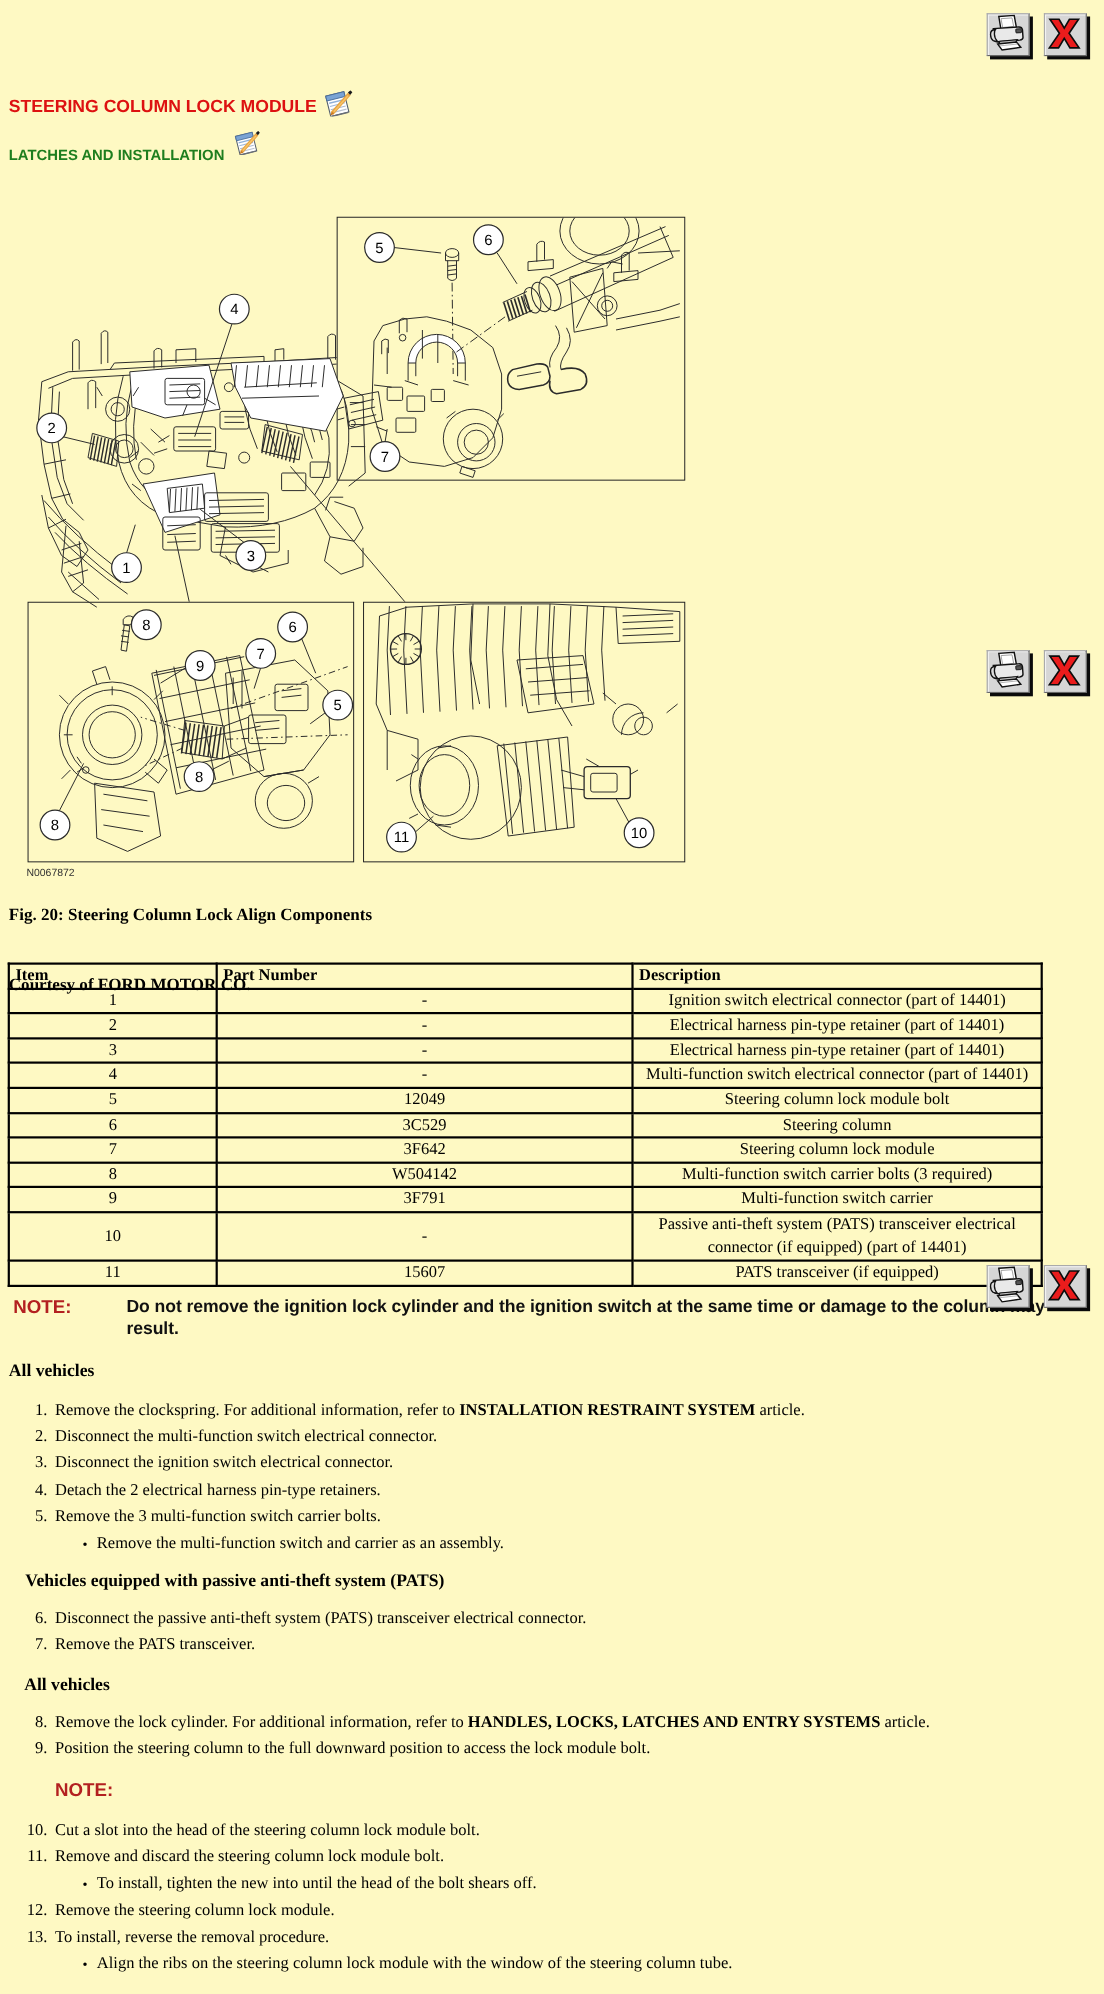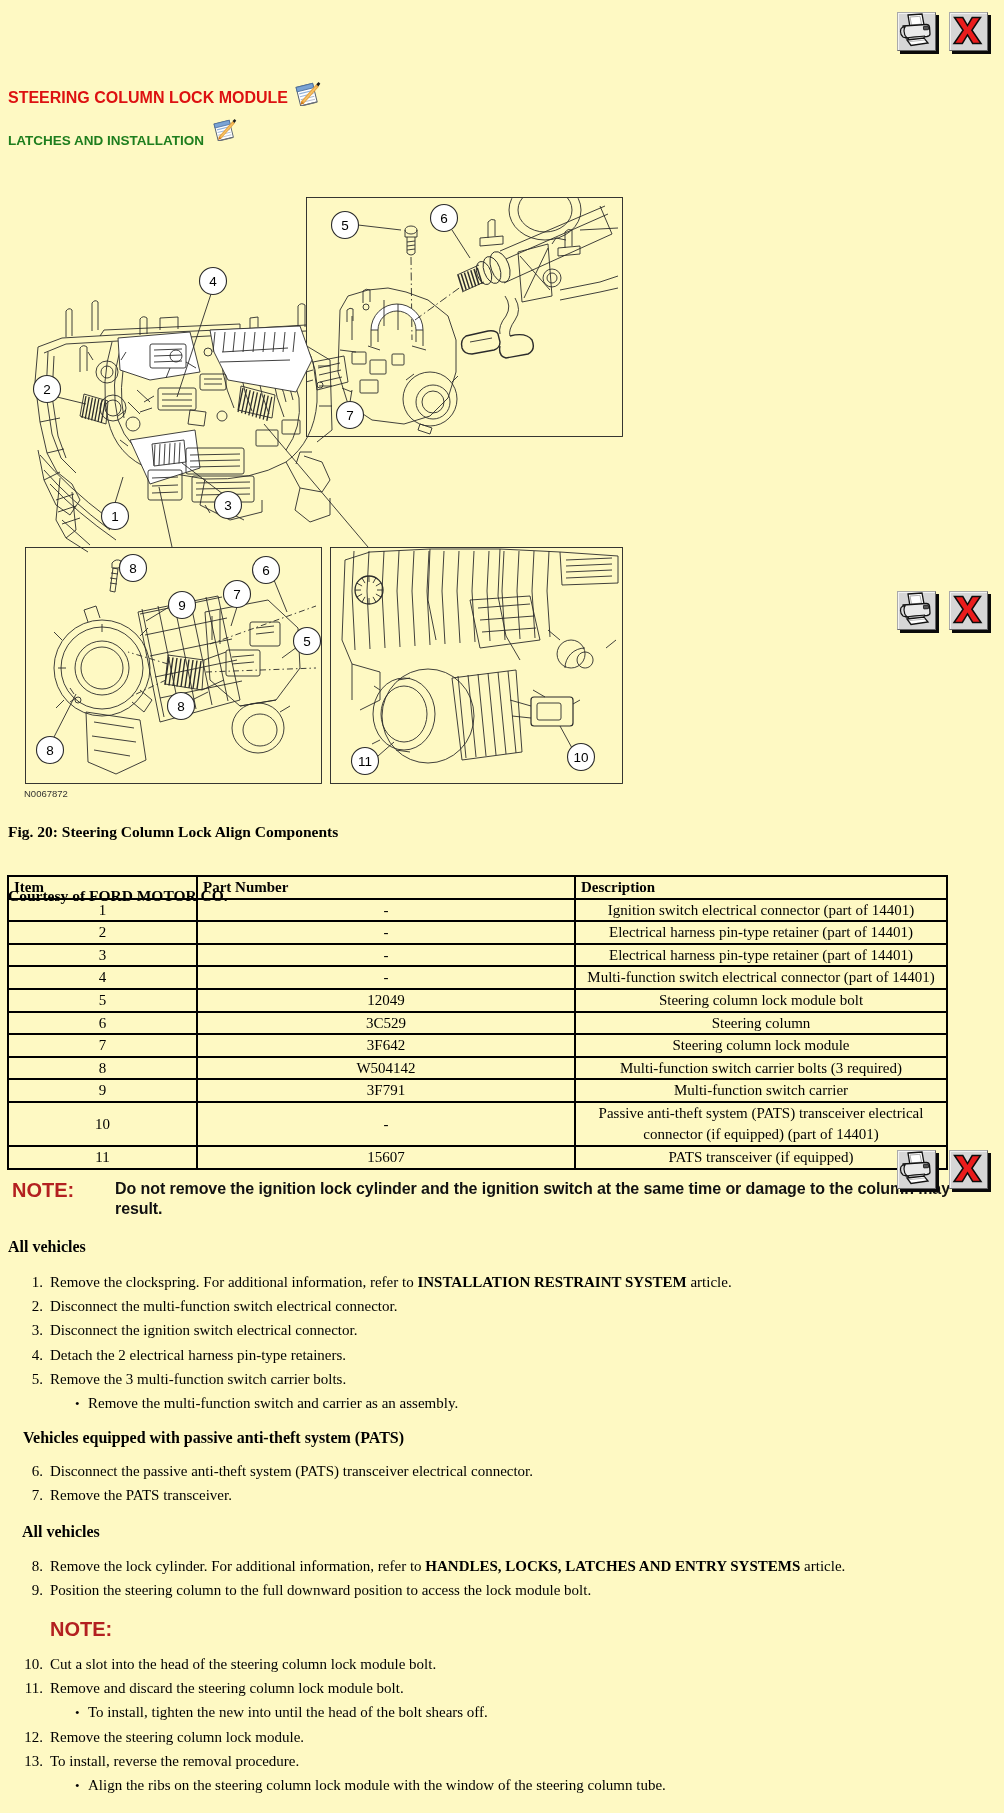--- a/index.html
+++ b/index.html
@@ -10,21 +10,21 @@
        border-top:1px solid #aaa;border-left:1px solid #aaa;
        border-right:1px solid #666;border-bottom:1px solid #666;
        box-shadow:3px 3px 0 #0a0a0a, inset 1px 1px 0 #f2f2f2;z-index:30;}
   .h1{font-family:"Liberation Sans",sans-serif;font-weight:bold;font-size:16px;color:#dd1111;letter-spacing:0px;white-space:nowrap;}
   .h2{font-family:"Liberation Sans",sans-serif;font-weight:bold;font-size:13.5px;color:#1e7e1e;white-space:nowrap;}
   .cap{font-weight:bold;font-size:15.5px;color:#000;white-space:nowrap;}
   table.parts{border-collapse:collapse;table-layout:fixed;}
   table.parts td{border:2px solid #000000;font-size:15px;color:#000;text-align:center;padding:0;line-height:20.6px;overflow:hidden;}
   table.parts td.hd{font-weight:bold;text-align:left;padding-left:5px;}
   .note{font-family:"Liberation Sans",sans-serif;font-weight:bold;font-size:16px;color:#111;line-height:19.7px;letter-spacing:-0.08px;}
-  .notelab{font-family:"Liberation Sans",sans-serif;font-weight:bold;font-size:20px;color:#b32020;}
+  .notelab{font-family:"Liberation Sans",sans-serif;font-weight:bold;font-size:17px;color:#b32020;}
   .li{position:absolute;font-size:15px;white-space:nowrap;line-height:15px;}
   .li .n{position:absolute;left:0;top:0;width:43px;text-align:right;}
   .li .t{position:absolute;left:50px;top:0;}
   .bh{position:absolute;font-size:15px;font-weight:bold;white-space:nowrap;line-height:15px;}
   .bu{position:absolute;font-size:15px;white-space:nowrap;line-height:15px;}
   .bu .b{position:absolute;left:75px;top:0;font-size:13px;}
   .bu .t{position:absolute;left:88px;top:0;}
 </style>
 </head>
 <body>

